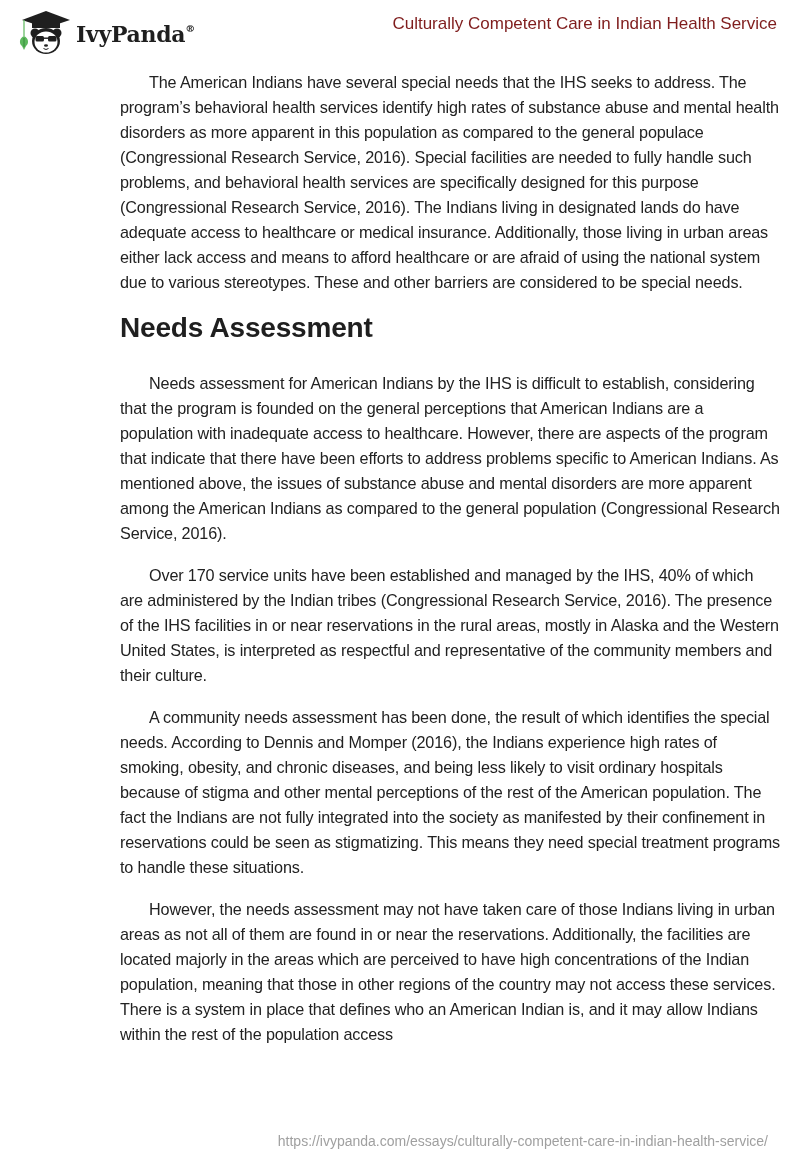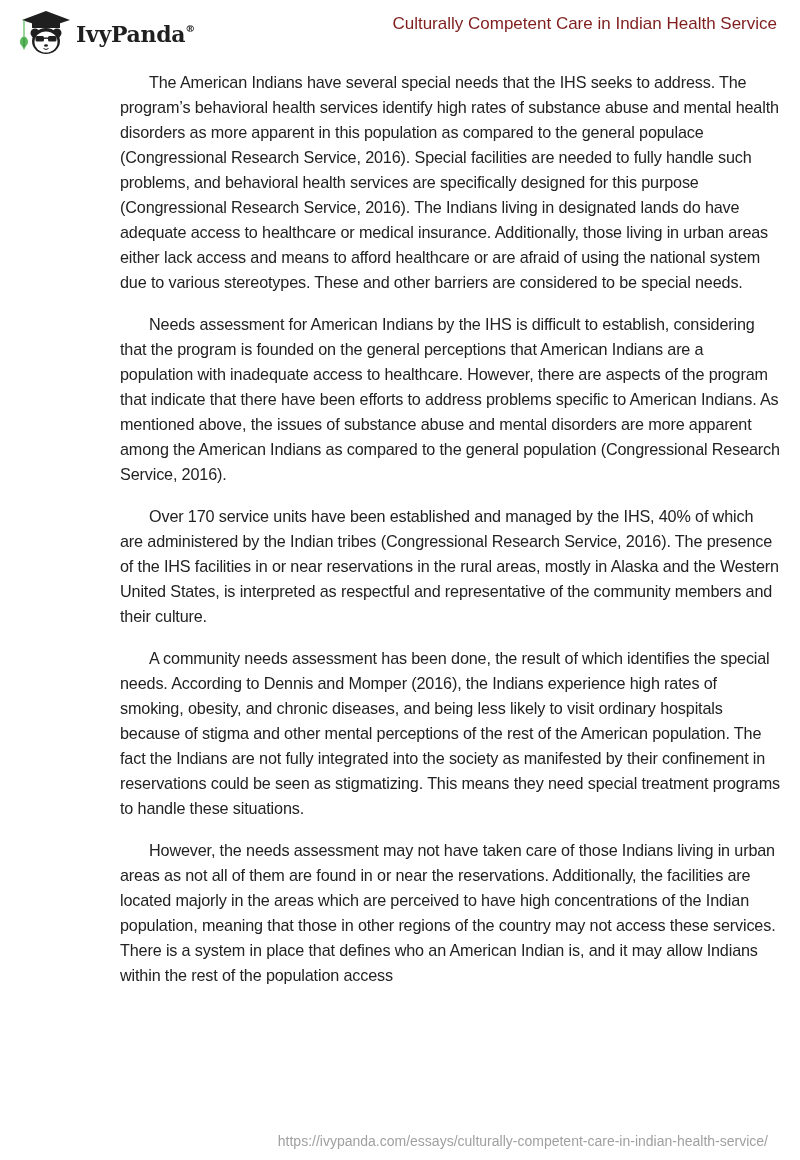--- a/index.html
+++ b/index.html
@@ -113,19 +113,20 @@
       <ellipse cx="30" cy="37.5" rx="2" ry="1.3" fill="#1f1f1f"></ellipse>
       <path d="M27.5,40.5 Q30,42.5 32.5,40.5" stroke="#1f1f1f" stroke-width="1" fill="none"></path>
     </svg>
     <span class="logo-text"><span>IvyPanda</span><span class="logo-reg">®</span></span>
   </div>
   <div class="doc-title">Culturally Competent Care in Indian Health Service</div>
 </div>
 
 <div class="content">
   <p class="para">The American Indians have several special needs that the IHS seeks to address. The program’s behavioral health services identify high rates of substance abuse and mental health disorders as more apparent in this population as compared to the general populace (Congressional Research Service, 2016). Special facilities are needed to fully handle such problems, and behavioral health services are specifically designed for this purpose (Congressional Research Service, 2016). The Indians living in designated lands do have adequate access to healthcare or medical insurance. Additionally, those living in urban areas either lack access and means to afford healthcare or are afraid of using the national system due to various stereotypes. These and other barriers are considered to be special needs.</p>
+  <h2 class="heading">Needs Assessment</h2>
   <p class="para">Needs assessment for American Indians by the IHS is difficult to establish, considering that the program is founded on the general perceptions that American Indians are a population with inadequate access to healthcare. However, there are aspects of the program that indicate that there have been efforts to address problems specific to American Indians. As mentioned above, the issues of substance abuse and mental disorders are more apparent among the American Indians as compared to the general population (Congressional Research Service, 2016).</p>
   <p class="para">Over 170 service units have been established and managed by the IHS, 40% of which are administered by the Indian tribes (Congressional Research Service, 2016). The presence of the IHS facilities in or near reservations in the rural areas, mostly in Alaska and the Western United States, is interpreted as respectful and representative of the community members and their culture.</p>
   <p class="para">A community needs assessment has been done, the result of which identifies the special needs. According to Dennis and Momper (2016), the Indians experience high rates of smoking, obesity, and chronic diseases, and being less likely to visit ordinary hospitals because of stigma and other mental perceptions of the rest of the American population. The fact the Indians are not fully integrated into the society as manifested by their confinement in reservations could be seen as stigmatizing. This means they need special treatment programs to handle these situations.</p>
   <p class="para">However, the needs assessment may not have taken care of those Indians living in urban areas as not all of them are found in or near the reservations. Additionally, the facilities are located majorly in the areas which are perceived to have high concentrations of the Indian population, meaning that those in other regions of the country may not access these services. There is a system in place that defines who an American Indian is, and it may allow Indians within the rest of the population access</p>
 </div>
 
 <div class="footer-url">https://ivypanda.com/essays/culturally-competent-care-in-indian-health-service/</div>
 
 </body></html>

